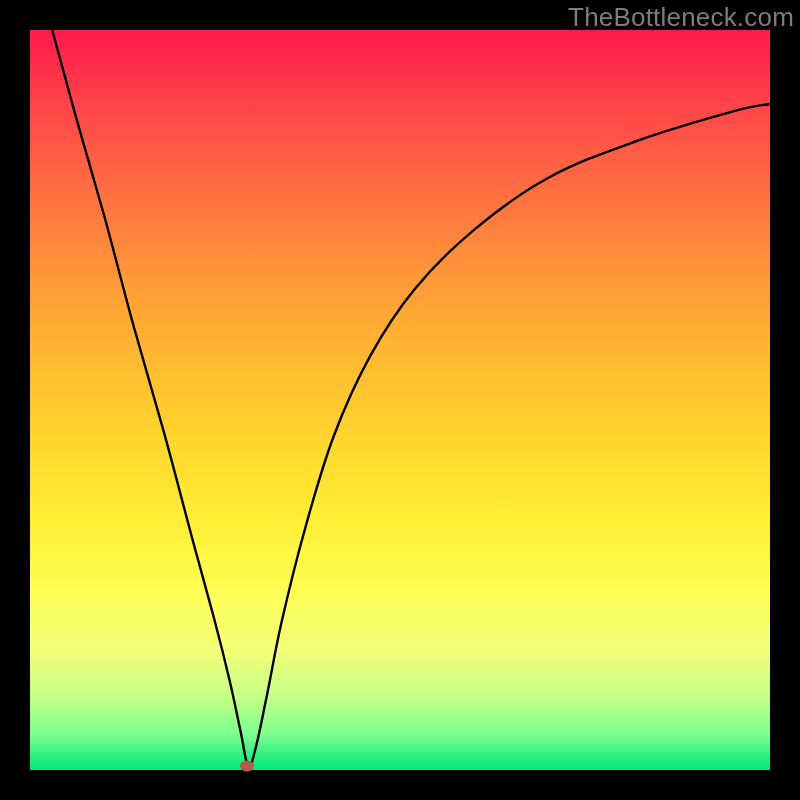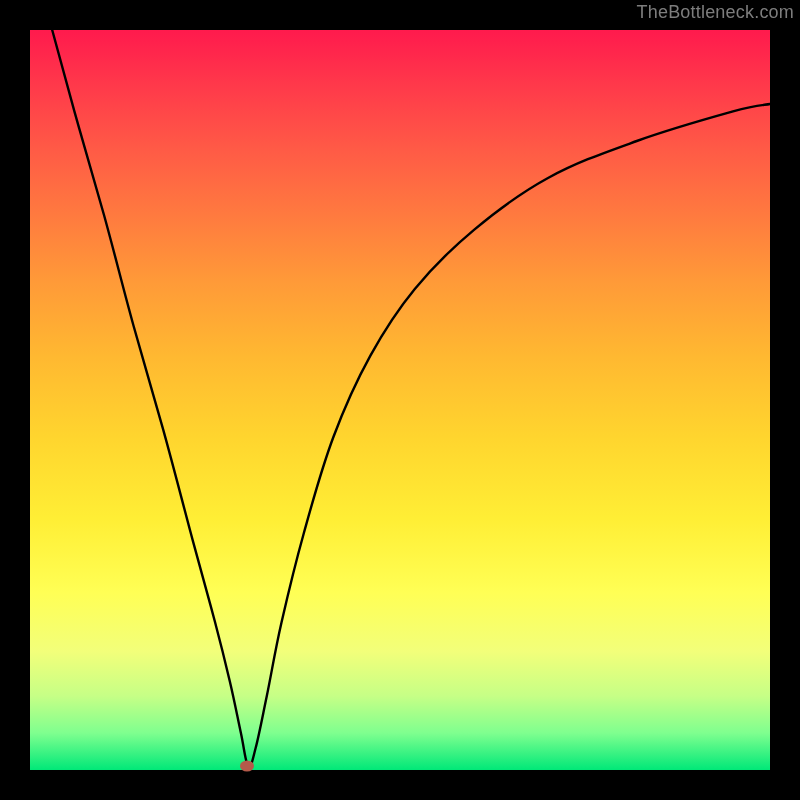--- a/index.html
+++ b/index.html
@@ -40,21 +40,21 @@
       #c6ff86 90%,
       #7fff8f 95%,
       #00e878 100%
     );
   }
   .watermark {
     position: absolute;
     top: 2px;
     right: 6px;
     color: #7d7d7d;
-    font-size: 18px;
+    font-size: 26px;
     font-weight: 500;
     letter-spacing: 0.2px;
     user-select: none;
   }
   svg.curve {
     position: absolute;
     top: 0;
     left: 0;
     width: 740px;
     height: 740px;

